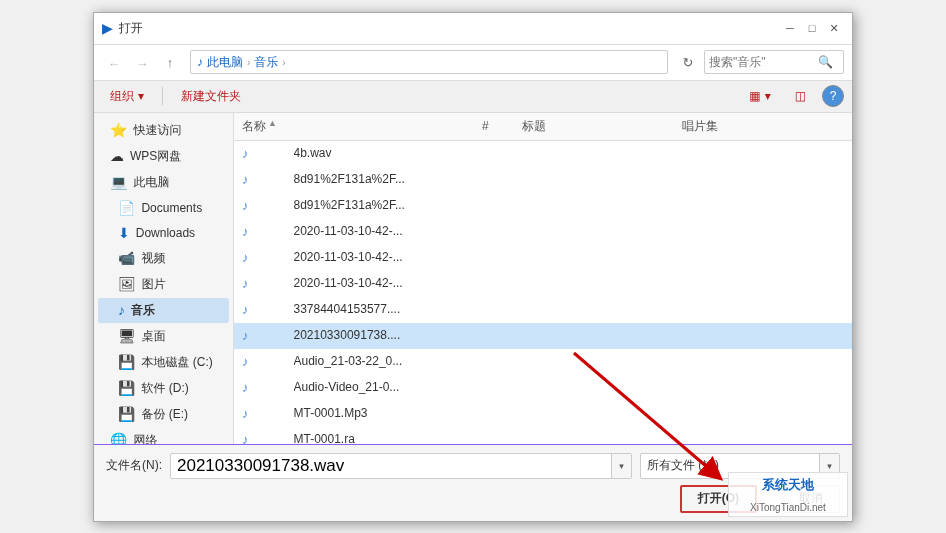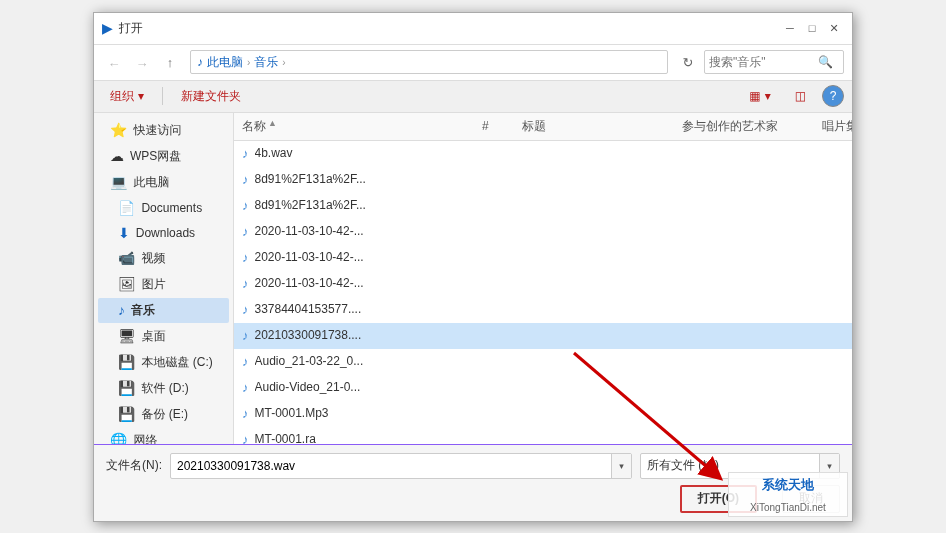--- a/index.html
+++ b/index.html
@@ -236,21 +236,21 @@
 
     .file-name-cell {
       display: flex;
       align-items: center;
       gap: 6px;
       font-size: 12px;
       color: #333;
       overflow: hidden;
     }
     .file-icon { font-size: 13px; color: #777; flex-shrink: 0; }
-    .file-name-text { overflow: hidden; text-overflow: ellipsis; white-space: nowrap; }
+    .file-name-text { overflow: hidden; text-overflow: ellipsis; white-space: nowrap; margin-left: 39px; }
     .file-cell {
       font-size: 12px;
       color: #555;
       overflow: hidden;
       text-overflow: ellipsis;
       white-space: nowrap;
     }
 
     .bottom-bar {
       border-top: 1px solid #8b5cf6;
@@ -276,21 +276,21 @@
       align-items: center;
       border: 1px solid #ccc;
       background: #fff;
       height: 26px;
       border-radius: 2px;
     }
     .filename-input {
       flex: 1;
       border: none;
       outline: none;
-      font-size: 12px;
+      font-size: 17px;
       padding: 0 6px;
       height: 100%;
       background: transparent;
     }
     .filename-dropdown {
       width: 20px;
       height: 100%;
       border: none;
       border-left: 1px solid #ccc;
       background: #f5f5f5;
@@ -497,23 +497,20 @@
           <span>名称</span>
           <span class="sort-arrow">▲</span>
         </div>
         <div class="col-header">
           <span>#</span>
         </div>
         <div class="col-header">
           <span>标题</span>
         </div>
         <div class="col-header">
-          <span>参与创作的艺术家</span>
-        </div>
-        <div class="col-header">
           <span>唱片集</span>
         </div>
       </div>
 
       <div class="file-list" id="file-list-container">
 
       <div class="file-row">
     <div class="file-name-cell">
       <span class="file-icon" style="color:#4a90d9;">♪</span>
       <span class="file-name-text">4b.wav</span>

